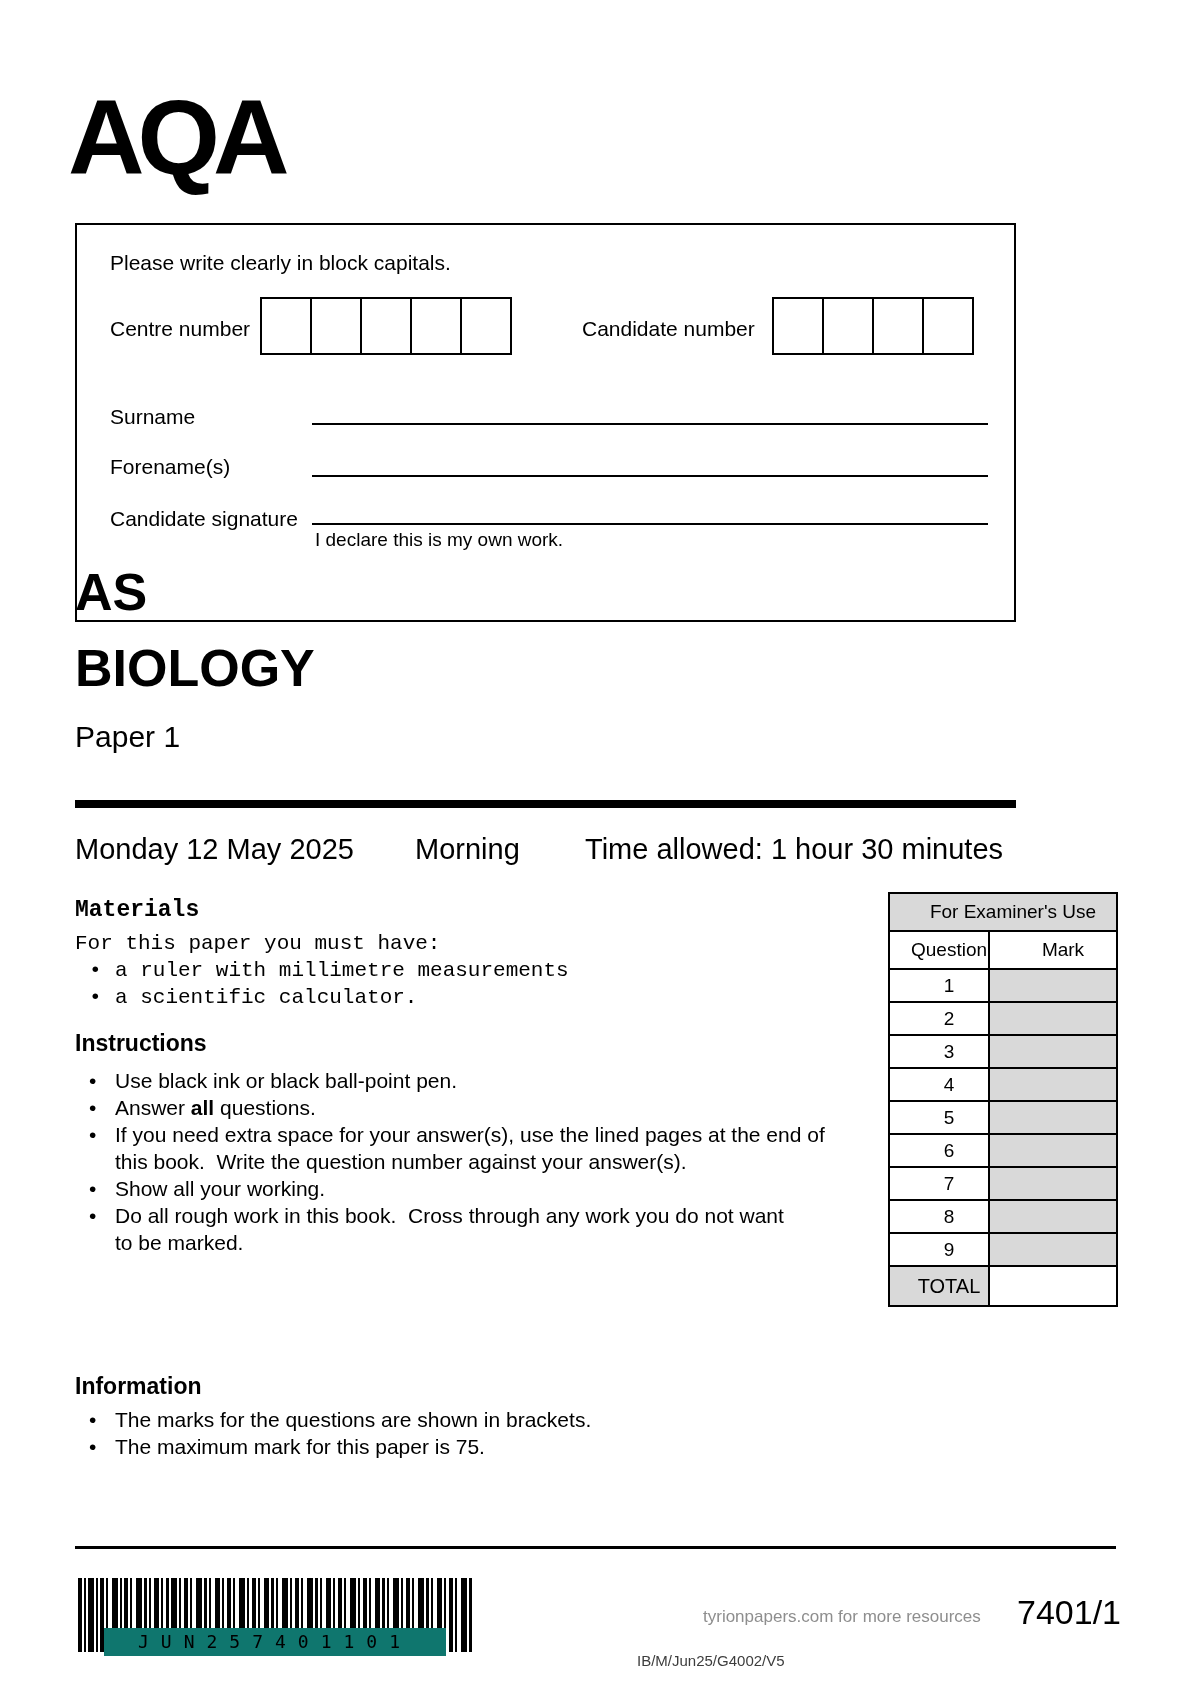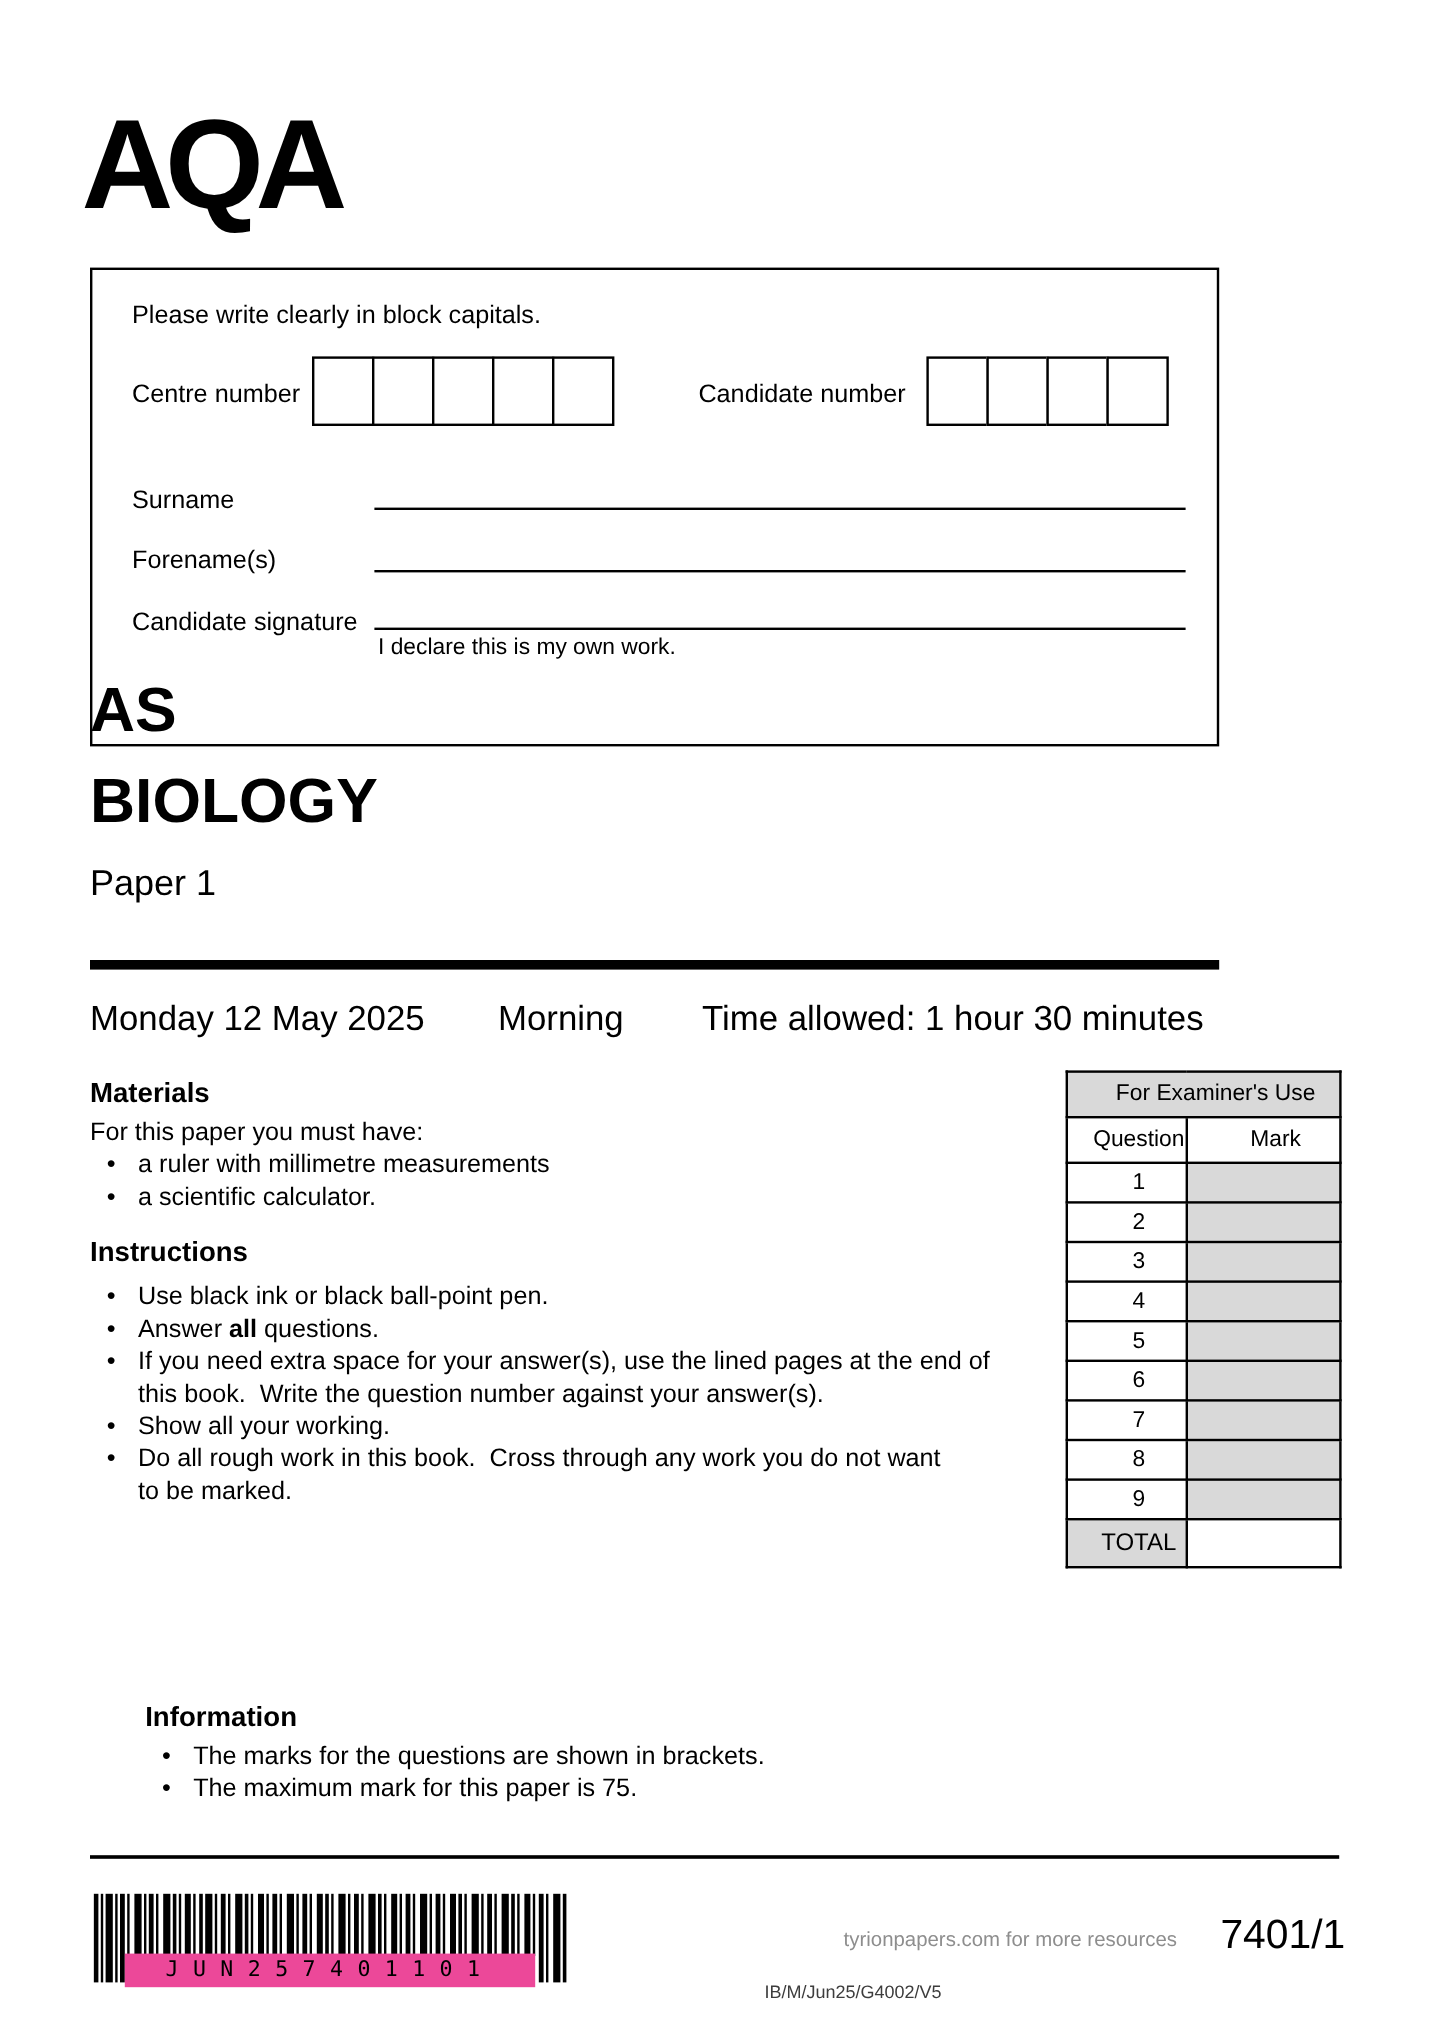--- a/index.html
+++ b/index.html
@@ -32,23 +32,23 @@
   .rule-thick { left:75px; top:800px; width:941px; height:8px; background:#000; }
 
   
   .session { top:834px; font-size:29px; line-height:1.1; }
   .s-date { left:75px; }
   .s-morning { left:415px; }
   .s-time { left:585px; }
 
   
   .section { left:75px; width:800px; }
-  .sec-materials { top:897px; }
+  .sec-materials { top:897px;font-family:Liberation Mono, monospace; }
   .sec-instructions { top:1030px; }
-  .sec-information { top:1417px;margin-left:46px; }
+  .sec-information { top:1373px; }
   .section h3 { font-size:23px; font-weight:bold; margin:0 0 6px 0; line-height:27px; }
   .sec-instructions h3 { margin-bottom:10px; }
   .section p { font-size:21px; line-height:27px; }
   .section ul { list-style:none; }
   .section li { position:relative; padding-left:40px; font-size:21px; line-height:27px; }
   .section li::before { content:"•"; position:absolute; left:14px; top:0; font-size:21px; }
   .section li span, .section li b { white-space:pre-wrap; }
 
   
   .exam-table { left:888px; top:892px; border-collapse:collapse; table-layout:fixed; }
@@ -59,21 +59,21 @@
   .exam-table .t-m { width:128px; background:#d9d9d9; }
   .exam-table .t-total { height:40px; background:#d9d9d9; font-weight:normal; font-size:20px; }
   .exam-table .t-total-mark { height:40px; background:#fff; }
 
   .rule-bottom { left:75px; top:1546px; width:1041px; height:3px; background:#000; }
 
   
   .barcode { left:78px; top:1578px; width:395px; height:78px; }
   .barcode svg { display:block; }
   .barcode-label {
-    position:absolute; left:26px; top:50px; width:342px; height:28px; background:#ec4899;
+    position:absolute; left:26px; top:50px; width:342px; height:28px; background:#0f766e;
     font-family:"DejaVu Sans Mono", monospace; font-size:18px; letter-spacing:12px;
     text-align:center; line-height:28px; white-space:nowrap;
   }
 
   .watermark { left:703px; top:1607px; font-size:17px; color:#8e8e8e; white-space:nowrap; }
   .paper-code { right:70px; top:1592px; font-size:34px; line-height:1.2; }
   .ref-code { left:637px; top:1652px; font-size:15px; color:#3d3d3d; }
 </style>
 </head>
 <body>

